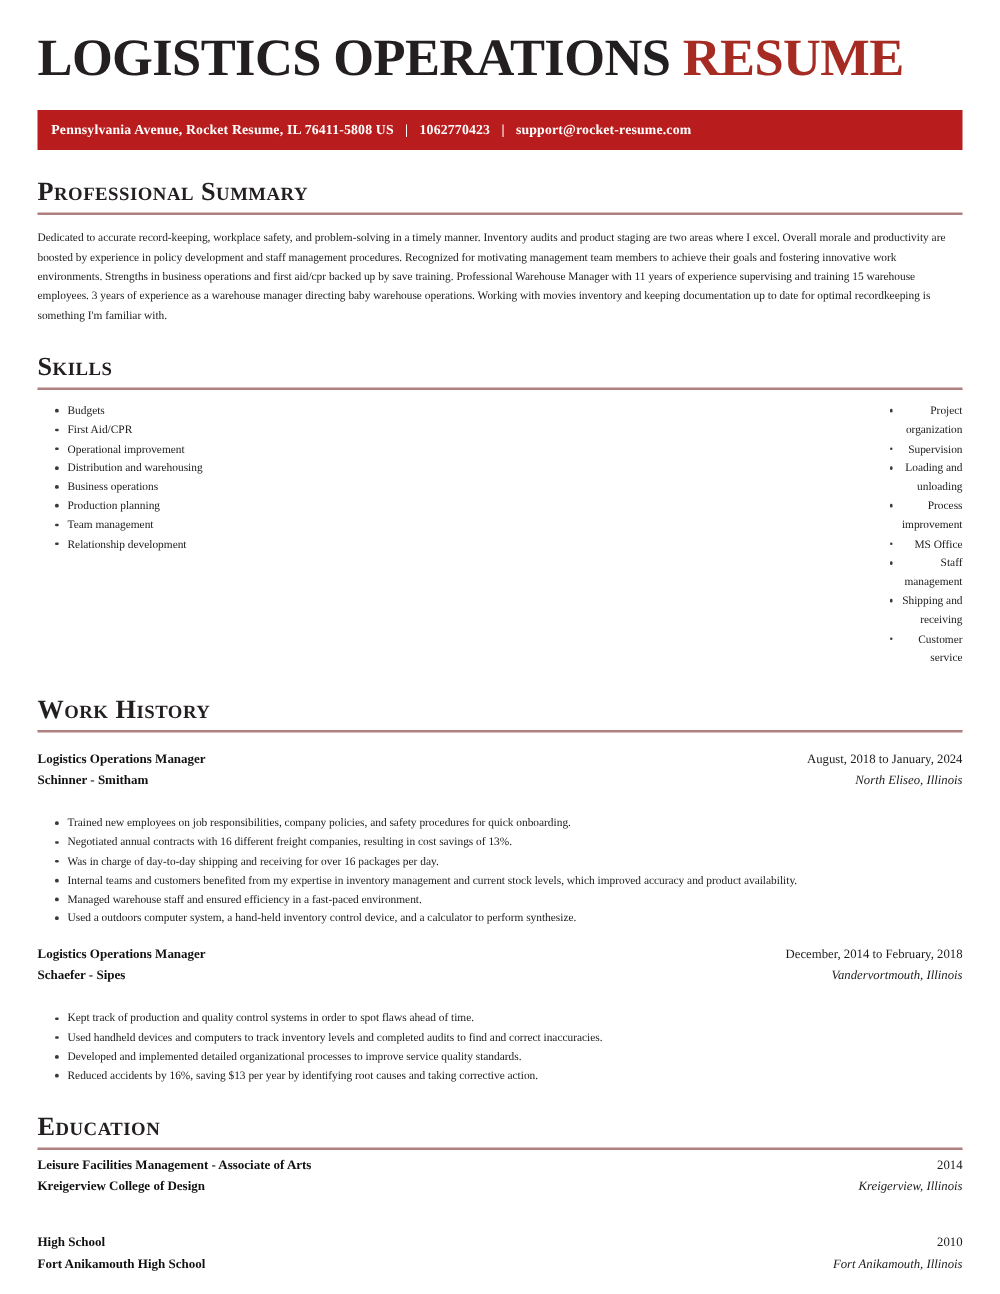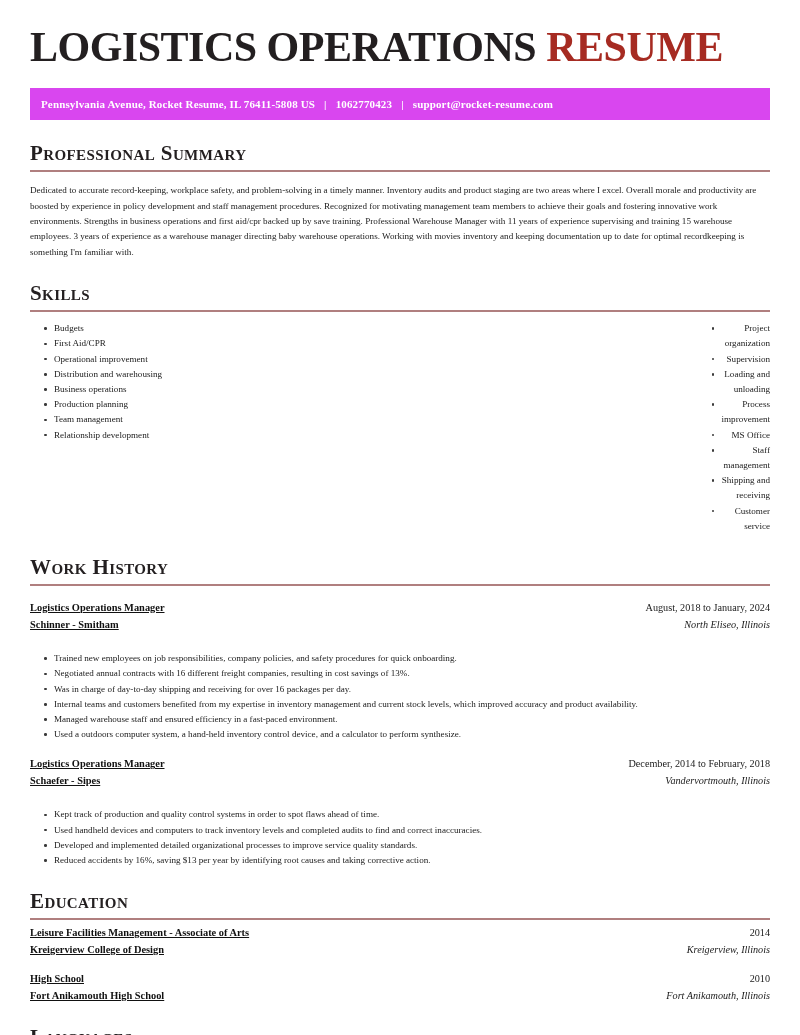--- a/index.html
+++ b/index.html
@@ -20,21 +20,21 @@
     letter-spacing:-0.5px;
     line-height:1.12;
     color:#231f20;
     white-space:nowrap;
   }
   .title .accent { color:#A62B22; }
 
   .contact-bar {
     margin-top:17px;
     height:32px;
-    background:#d946ef;
+    background:#b91c1c;
     display:flex;
     align-items:center;
     padding-left:11px;
   }
   .contact-bar .line {
     color:#ffffff;
     font-size:11px;
     font-weight:700;
     letter-spacing:0.15px;
     white-space:nowrap;
@@ -97,26 +97,26 @@
   .skills-grid .col-right ul.bullets li::before { left:14px; }
 
   
   .entry { margin-top:13px; }
   .entry-row {
     display:flex;
     justify-content:space-between;
     align-items:baseline;
     line-height:17px;
   }
-  .entry-left  { font-size:10.4px; font-weight:700; color:#111;text-decoration:underline; }
+  .entry-left  { font-size:10.4px; font-weight:700; color:#111; }
   .entry-right { font-size:10.2px; font-weight:400; color:#1a1a1a; }
   .entry-right.italic { font-style:italic; }
   .entry .bullets { margin-top:18px; }
 
-  .edu-entry { margin-top:12px; }
+  .edu-entry { margin-top:28px; }
   .edu-entry.first { margin-top:4px; }
 </style>
 </head>
 <body>
 
 <div class="page">
 
   <div class="title">
     <span>LOGISTICS OPERATIONS</span>
     <span class="accent">RESUME</span>

